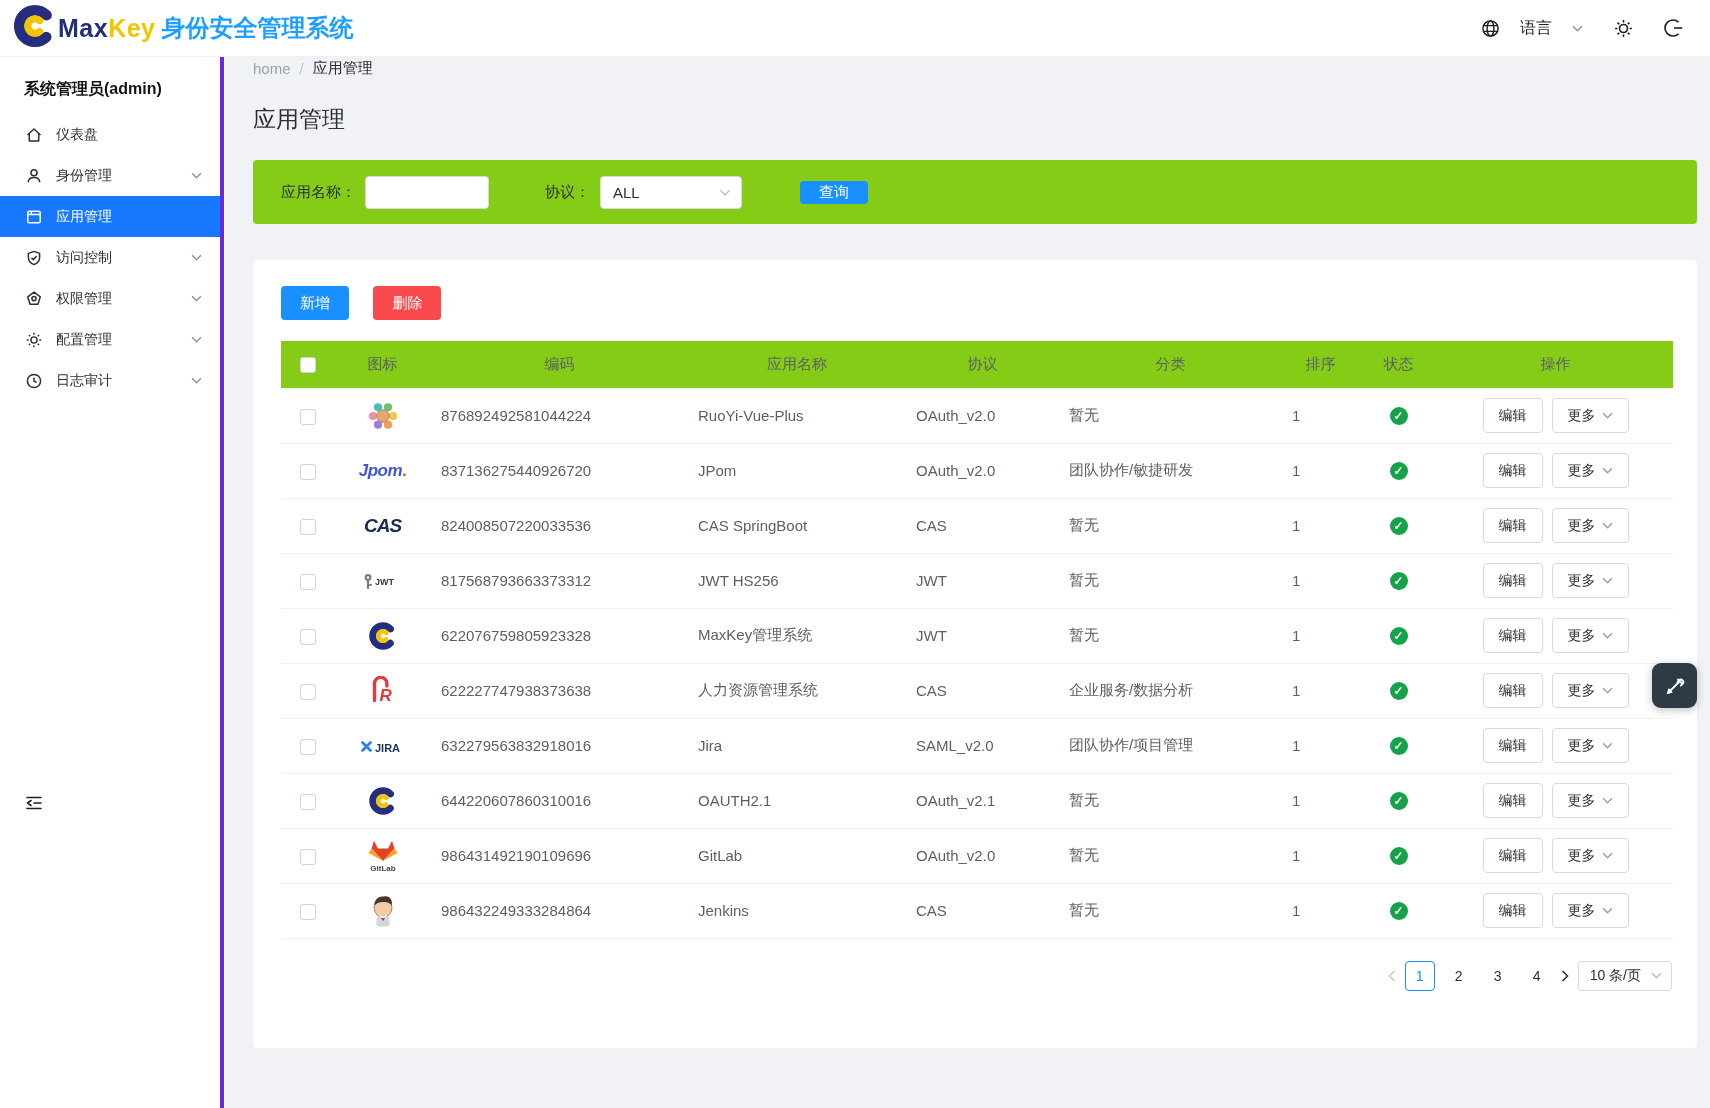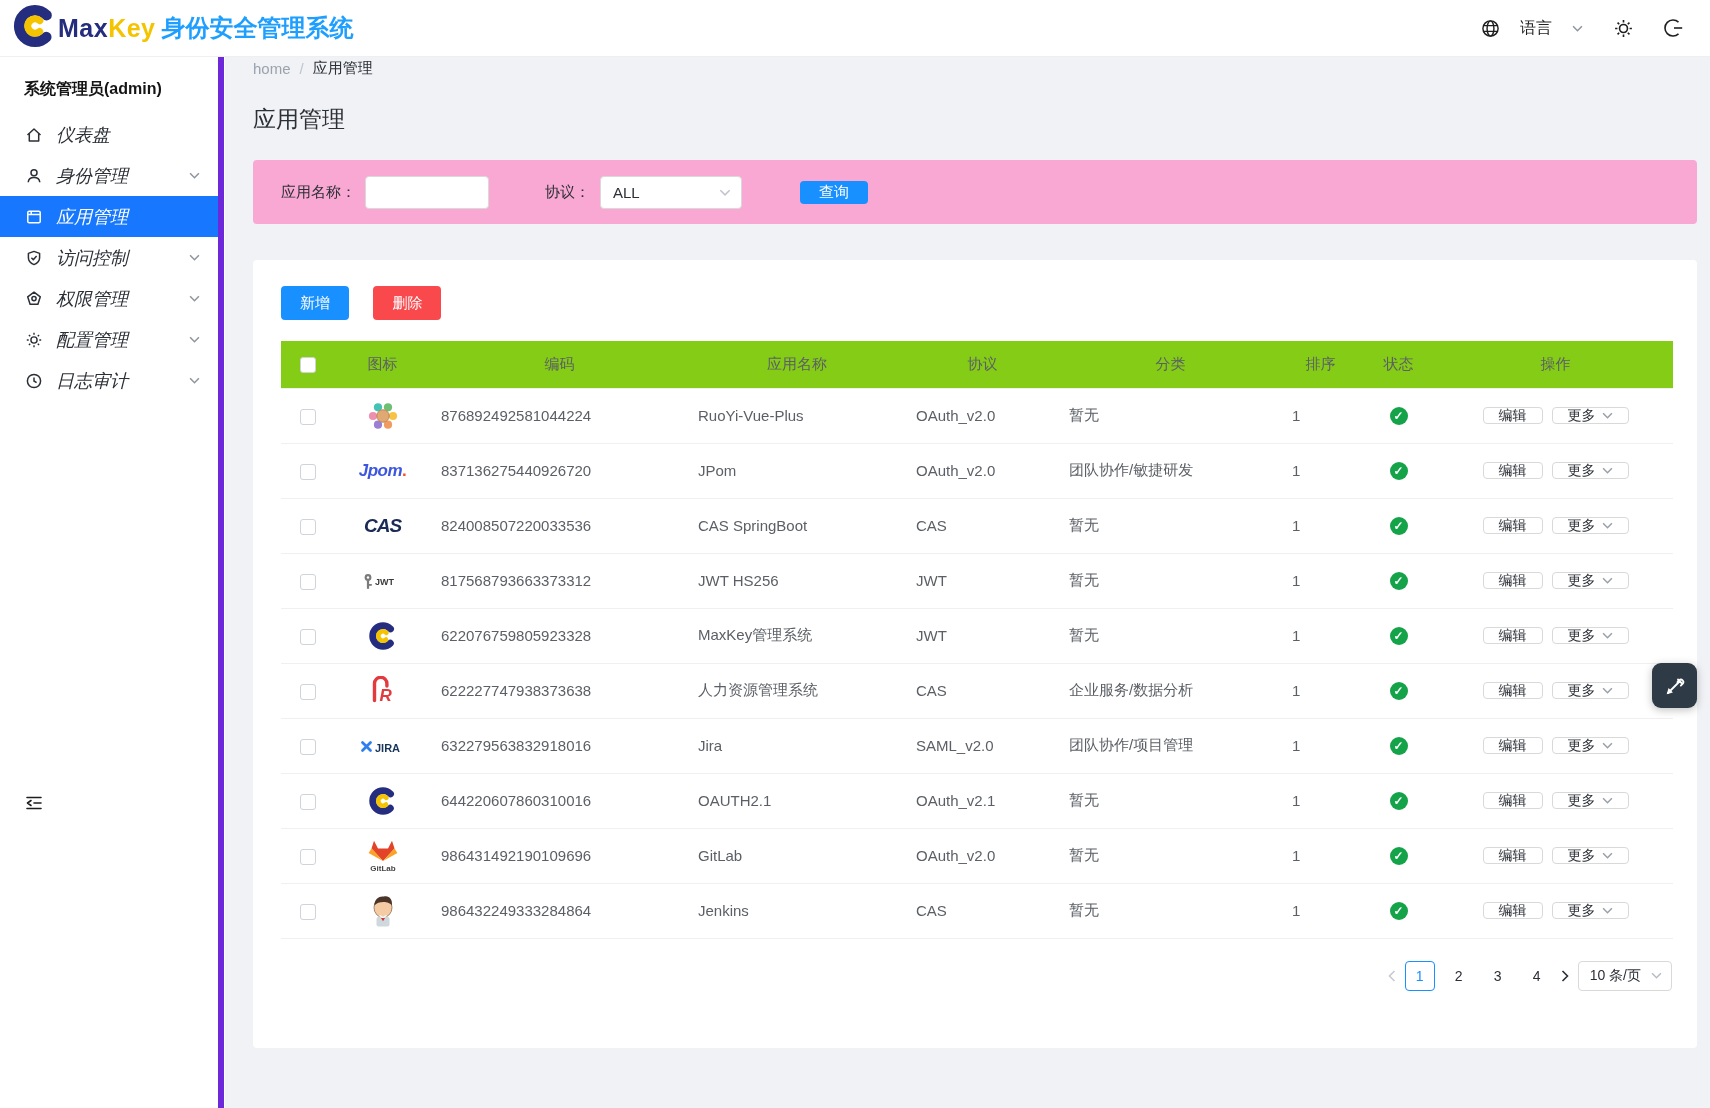--- a/index.html
+++ b/index.html
@@ -12,37 +12,37 @@
   .brand { display:flex; align-items:center; gap:0; }
   .brand-name { font-size:25px; font-weight:800; letter-spacing:.5px; }
   .brand-name .mx { color:var(--brand-navy); }
   .brand-name .ky { color:var(--brand-gold); }
   .brand-title { font-size:24px; font-weight:700; color:var(--brand-blue); margin-left:6px; }
   .header-actions { display:flex; align-items:center; gap:30px; }
   .lang-switch { display:flex; align-items:center; gap:20px; font-size:16px; color:#1f1f1f; cursor:pointer; }
   .hicon { display:flex; align-items:center; cursor:pointer; color:#1f1f1f; }
 
   
-  .sidebar { position:absolute; top:57px; left:0; bottom:0; width:224px; background:#fff; border-right:6px solid #6d28d9; z-index:10; }
+  .sidebar { position:absolute; top:57px; left:0; bottom:0; width:224px; background:#fff; border-right:4px solid #6d28d9; z-index:10; }
   .sidebar-user { padding:22px 24px 14px 24px; font-size:16px; font-weight:700; color:#141414; }
-  .menu-item { height:41px; display:flex; align-items:center; gap:13px; padding:0 18px 0 25px; font-size:18px; color:#2b2f36; cursor:pointer;font-style:italic; }
+  .menu-item { height:41px; display:flex; align-items:center; gap:13px; padding:0 18px 0 25px; font-size:14px; color:#2b2f36; cursor:pointer; }
   .menu-item svg { flex:0 0 auto; }
   .menu-item .chev { margin-left:auto; color:#8f959e; display:flex; }
   .menu-item.active { background:var(--menu-active); color:#fff; }
   .collapse-btn { position:absolute; top:738px; left:25px; cursor:pointer; color:#1f1f1f; }
 
   
   .main { position:absolute; top:57px; left:225px; right:0; bottom:0; background:#f0f2f5; }
   .breadcrumb { padding:2px 28px 0 28px; font-size:15px; display:flex; gap:9px; align-items:center; }
   .breadcrumb .bc-home { color:#9aa3ad; cursor:pointer; }
   .breadcrumb .bc-sep { color:#c0c4cc; }
   .breadcrumb .bc-cur { color:#2b2f36; }
   .page-title { padding:26px 28px 0 28px; font-size:23px; font-weight:500; color:#2b2f36; }
 
-  .filter-card { margin:25px 13px 0 28px; height:64px; background:#f9a8d4; border-radius:4px;
+  .filter-card { margin:25px 13px 0 28px; height:64px; background:#84cc16; border-radius:4px;
                  display:flex; align-items:center; padding-left:28px; }
   .f-label { font-size:15px; color:#2b2f36; }
   .f-input { width:124px; height:33px; border:1px solid #d9d9d9; border-radius:4px; margin-left:9px; padding:0 10px; font-size:14px; outline:none; }
   .f-select { width:142px; height:33px; border:1px solid #d9d9d9; border-radius:4px; margin-left:10px;
               display:flex; align-items:center; justify-content:space-between; padding:0 10px 0 12px; font-size:15px; color:#2b2f36; cursor:pointer; background:#fff; }
   .gap56 { margin-left:56px; }
   .btn { border:none; border-radius:4px; height:34px; padding:0 19px; font-size:15px; color:#fff; cursor:pointer; font-family:inherit; }
   .btn-primary { background:var(--accent); margin-left:58px; height:23px; }
 
   .table-card { margin:36px 13px 0 28px; height:788px; background:#fff; border-radius:4px; padding:26px 25px 0 28px; }
@@ -50,21 +50,21 @@
   .btn-del { background:var(--danger); }
 
   table { width:100%; border-collapse:collapse; table-layout:fixed; margin-top:21px; }
   thead th { background:#84cc16; height:47px; font-size:15px; font-weight:500; color:#5c6066; text-align:center; border-bottom:1px solid #f0f0f0; }
   tbody td { height:55px; font-size:15px; color:#5c6066; border-bottom:1px solid #f0f0f0; text-align:center; vertical-align:middle; }
   td.lft, th.lft { text-align:left; padding-left:10px; }
   .cbx { display:inline-block; width:16px; height:16px; border:1px solid #cfd3da; border-radius:3px; background:#fff; vertical-align:middle; cursor:pointer; }
   .status-ok { display:inline-flex; width:18px; height:18px; border-radius:50%; background:var(--success); color:#fff;
                align-items:center; justify-content:center; font-size:12px; font-weight:700; }
   .row-actions { display:flex; align-items:center; justify-content:center; gap:9px; }
-  .btn-ghost { height:17px; padding:0 15px; background:#fff; border:1px solid #d9d9d9; border-radius:4px; font-size:14px; color:#2b2f36;
+  .btn-ghost { height:35px; padding:0 15px; background:#fff; border:1px solid #d9d9d9; border-radius:4px; font-size:14px; color:#2b2f36;
                display:inline-flex; align-items:center; gap:6px; cursor:pointer; font-family:inherit; }
   .btn-ghost .chev { color:#9aa0a8; display:flex; }
 
   .logo-jpom { font-weight:800; font-style:italic; font-size:17px; color:#3D56E0; letter-spacing:-.5px; }
   .logo-jpom i { font-style:normal; color:#F4511E; }
   .logo-cas { font-weight:900; font-style:italic; font-size:19px; color:#1B2B55; letter-spacing:-1px; }
 
   .pagination { display:flex; align-items:center; justify-content:flex-end; gap:9px; margin-top:22px; }
   .pg-item { min-width:30px; height:30px; display:inline-flex; align-items:center; justify-content:center; font-size:14px; color:#2b2f36; cursor:pointer; border-radius:4px; }
   .pg-item.current { border:1px solid var(--accent); color:var(--accent); }

